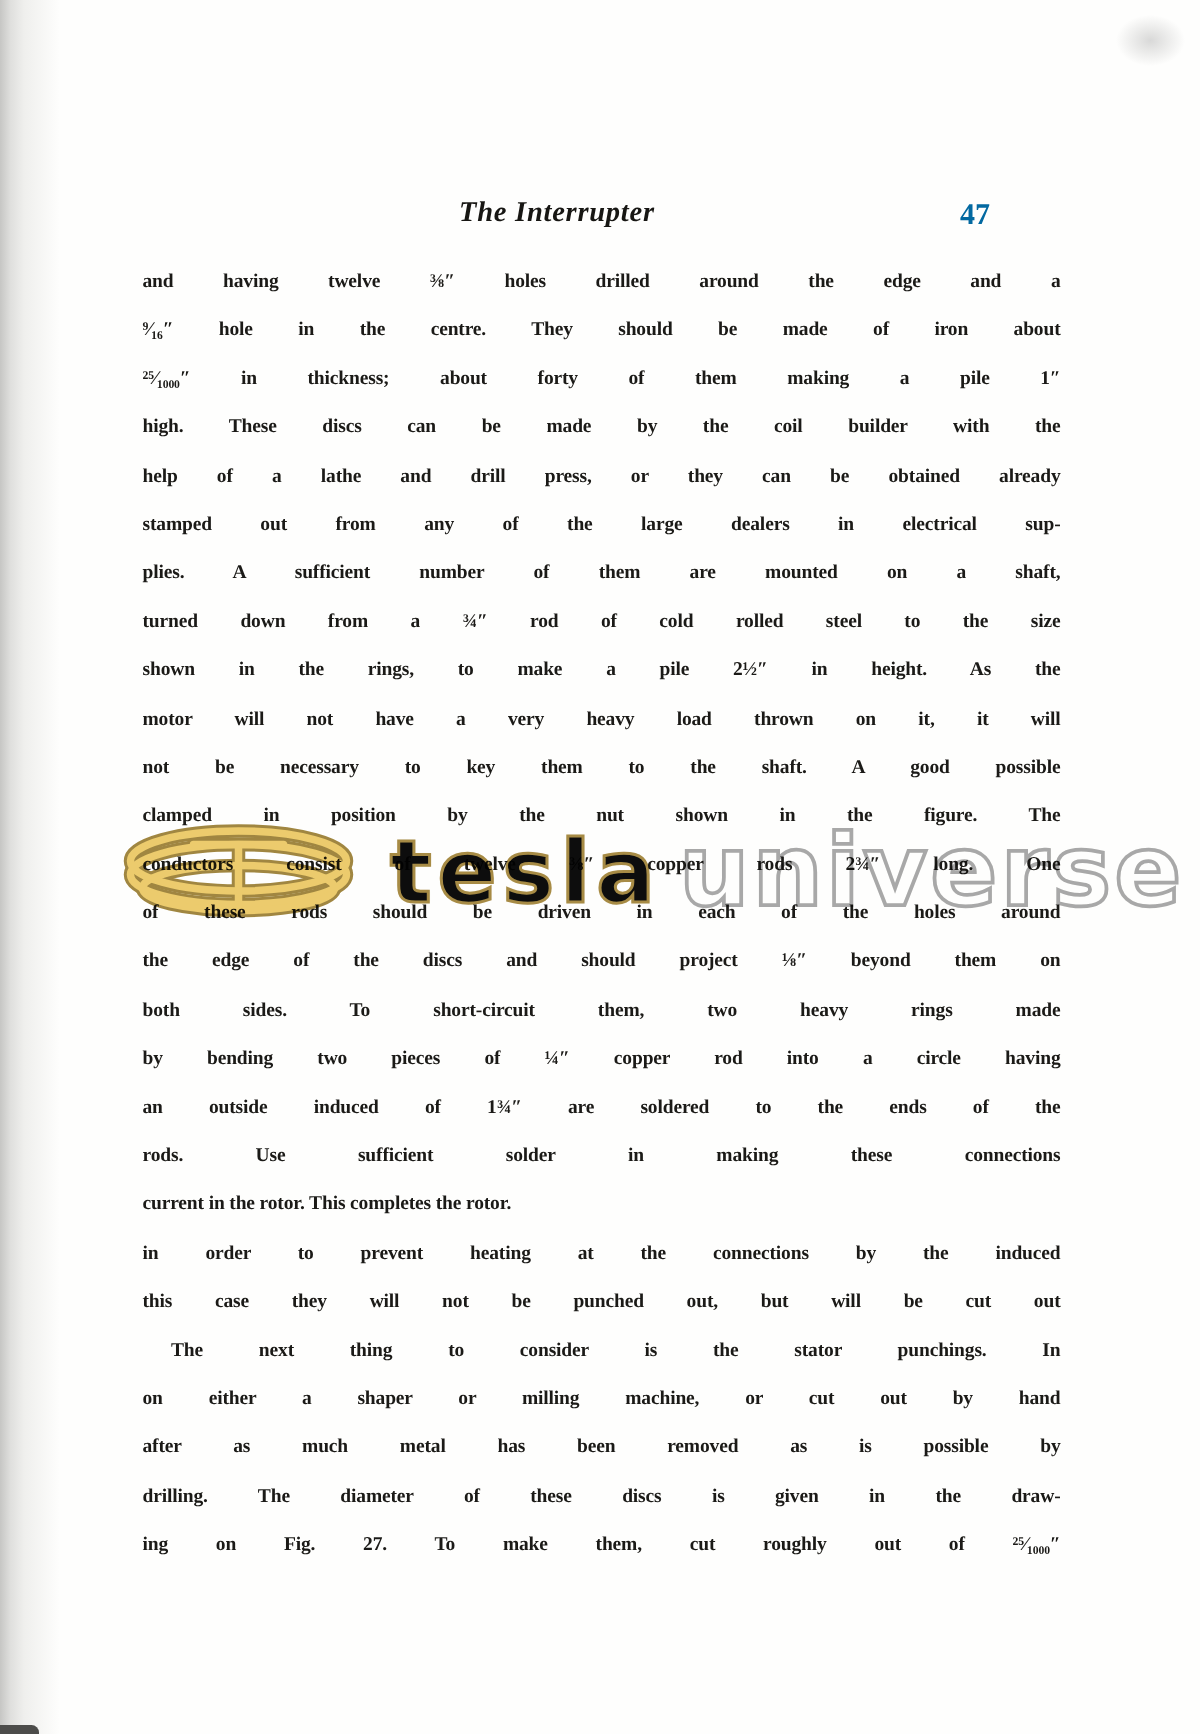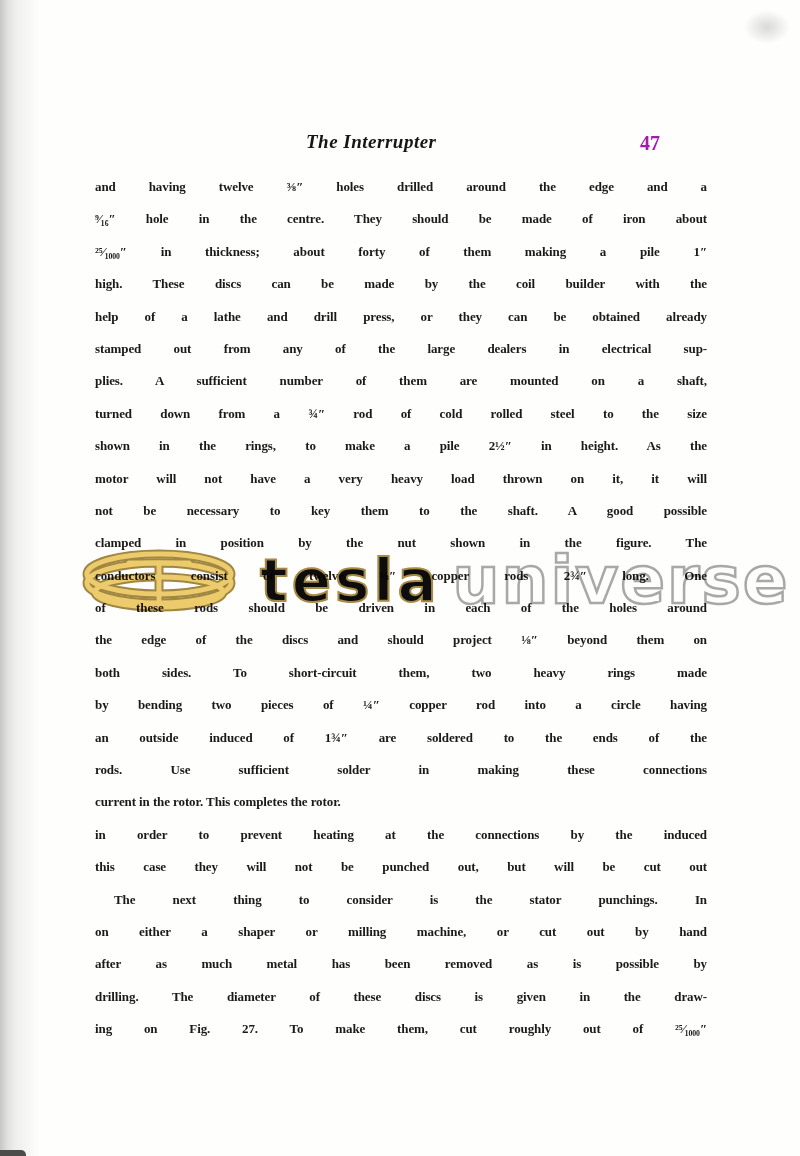--- a/index.html
+++ b/index.html
@@ -24,21 +24,21 @@
     background:radial-gradient(closest-side,rgba(120,120,120,.28),rgba(120,120,120,0));
   }
   
   .running-title{
     position:absolute;left:306px;top:131px;
     font-style:italic;font-weight:700;font-size:19px;letter-spacing:.5px;
     color:#171613;
   }
   .page-number{
     position:absolute;left:640px;top:132px;
-    font-weight:700;font-size:20px;color:#a21caf;text-align:center;
+    font-weight:700;font-size:20px;color:#0369a1;text-align:center;
   }
   
   .body-text{
     position:absolute;left:95px;top:171px;width:612px;
     font-size:13px;font-weight:700;line-height:32.4px;
     color:#1b1a17;letter-spacing:-.1px;
   }
   .line{
     text-align:justify;text-align-last:justify;
     height:32.4px;white-space:nowrap;

